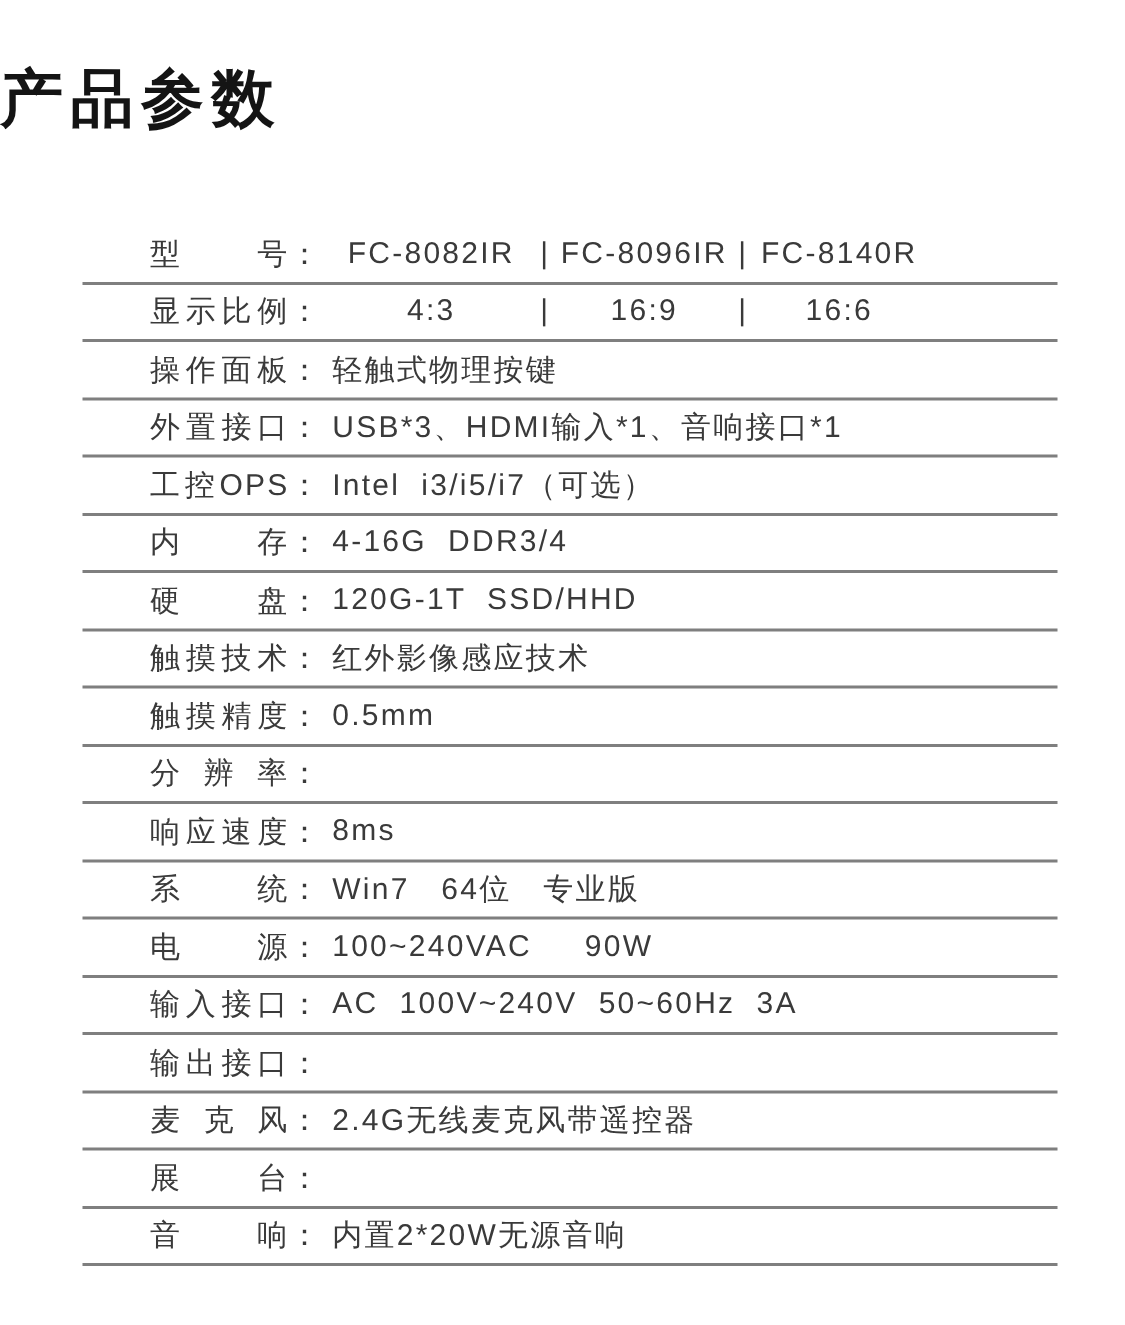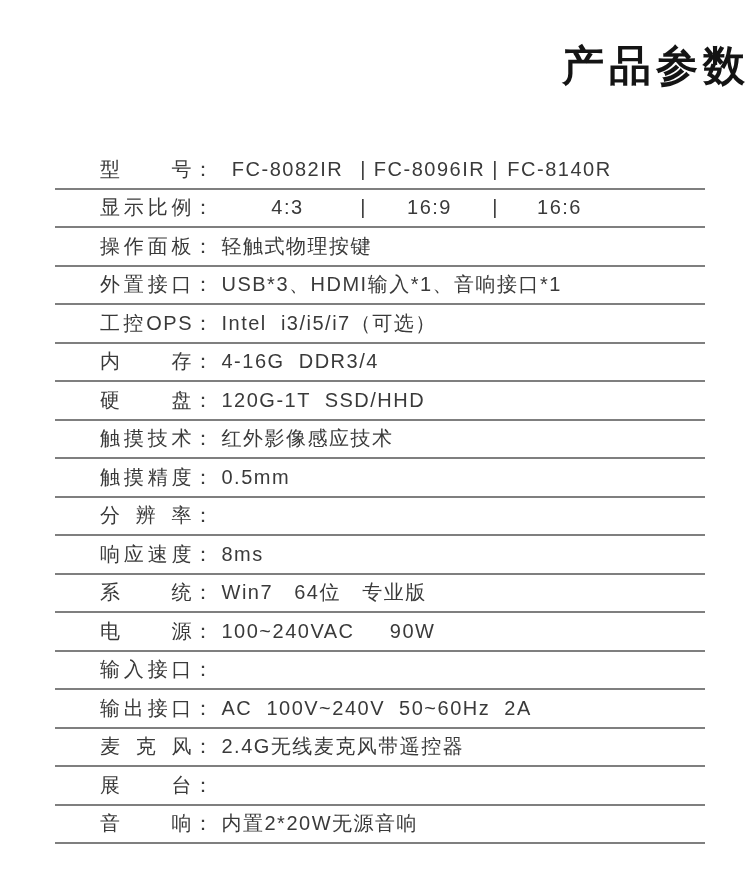--- a/index.html
+++ b/index.html
@@ -10,21 +10,21 @@
   .page {
     position: relative;
     width: 750px;
     height: 883px;
     background: #ffffff;
     overflow: hidden;
     font-family: "Liberation Sans", "DejaVu Sans", sans-serif;
   }
   .title {
     margin: 44px 0 0 0;
-    text-align: right;
+    text-align: left;
     font-size: 42px;
     line-height: 44px;
     font-weight: bold;
     letter-spacing: 5px;
     color: #141414;
   }
   .spec-table {
     margin: 63px 0 0 55px;
     width: 650px;
   }
@@ -167,26 +167,26 @@
 
     <div class="spec-row">
       <span class="spec-label">电源</span>
       <span class="spec-colon">：</span>
       <span class="spec-value">100~240VAC     90W</span>
     </div>
 
     <div class="spec-row">
       <span class="spec-label">输入接口</span>
       <span class="spec-colon">：</span>
+      <span class="spec-value">AC  100V~240V  50~60Hz  3A</span>
     </div>
 
     <div class="spec-row">
       <span class="spec-label">输出接口</span>
       <span class="spec-colon">：</span>
-      <span class="spec-value">AC  100V~240V  50~60Hz  2A</span>
     </div>
 
     <div class="spec-row">
       <span class="spec-label">麦克风</span>
       <span class="spec-colon">：</span>
       <span class="spec-value">2.4G无线麦克风带遥控器</span>
     </div>
 
     <div class="spec-row">
       <span class="spec-label">展台</span>

